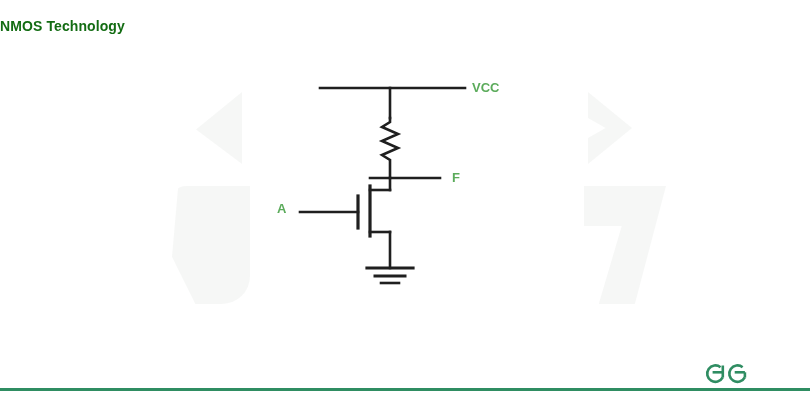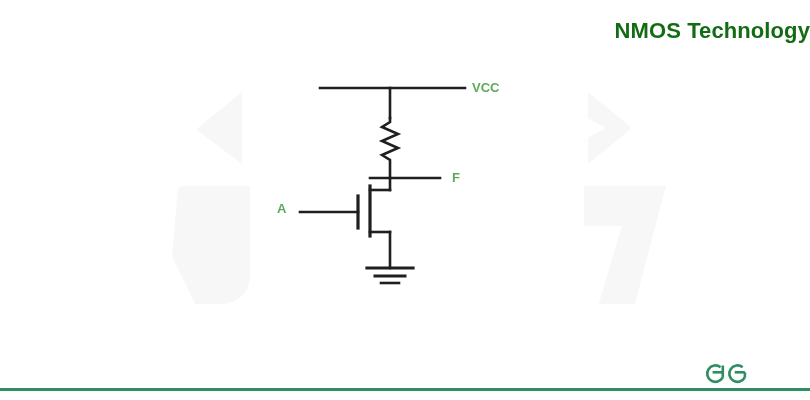--- a/index.html
+++ b/index.html
@@ -69,22 +69,22 @@
     height: 118px;
     clip-path: polygon(0% 0%, 100% 0%, 62% 100%, 18% 100%, 46% 34%, 0% 34%);
   }
 
   
   .title {
     position: absolute;
     left: 0;
     top: 18px;
     width: 810px;
-    text-align: right;
-    font-size: 22px;
+    text-align: left;
+    font-size: 14px;
     font-weight: bold;
     color: #136c13;
     letter-spacing: 0.1px;
   }
 
   
   .circuit {
     position: absolute;
     left: 0;
     top: 0;

